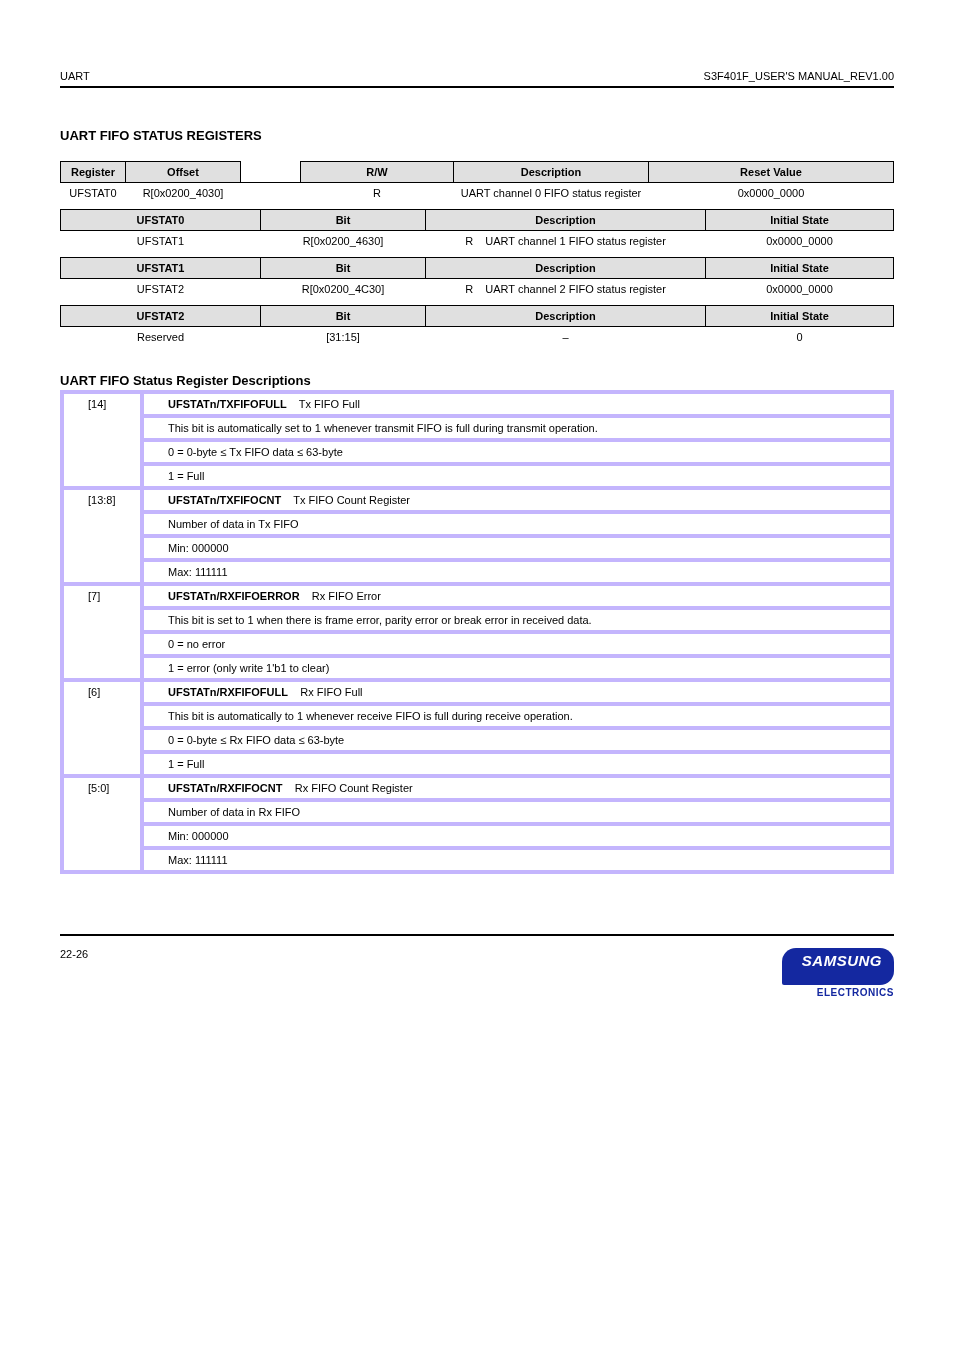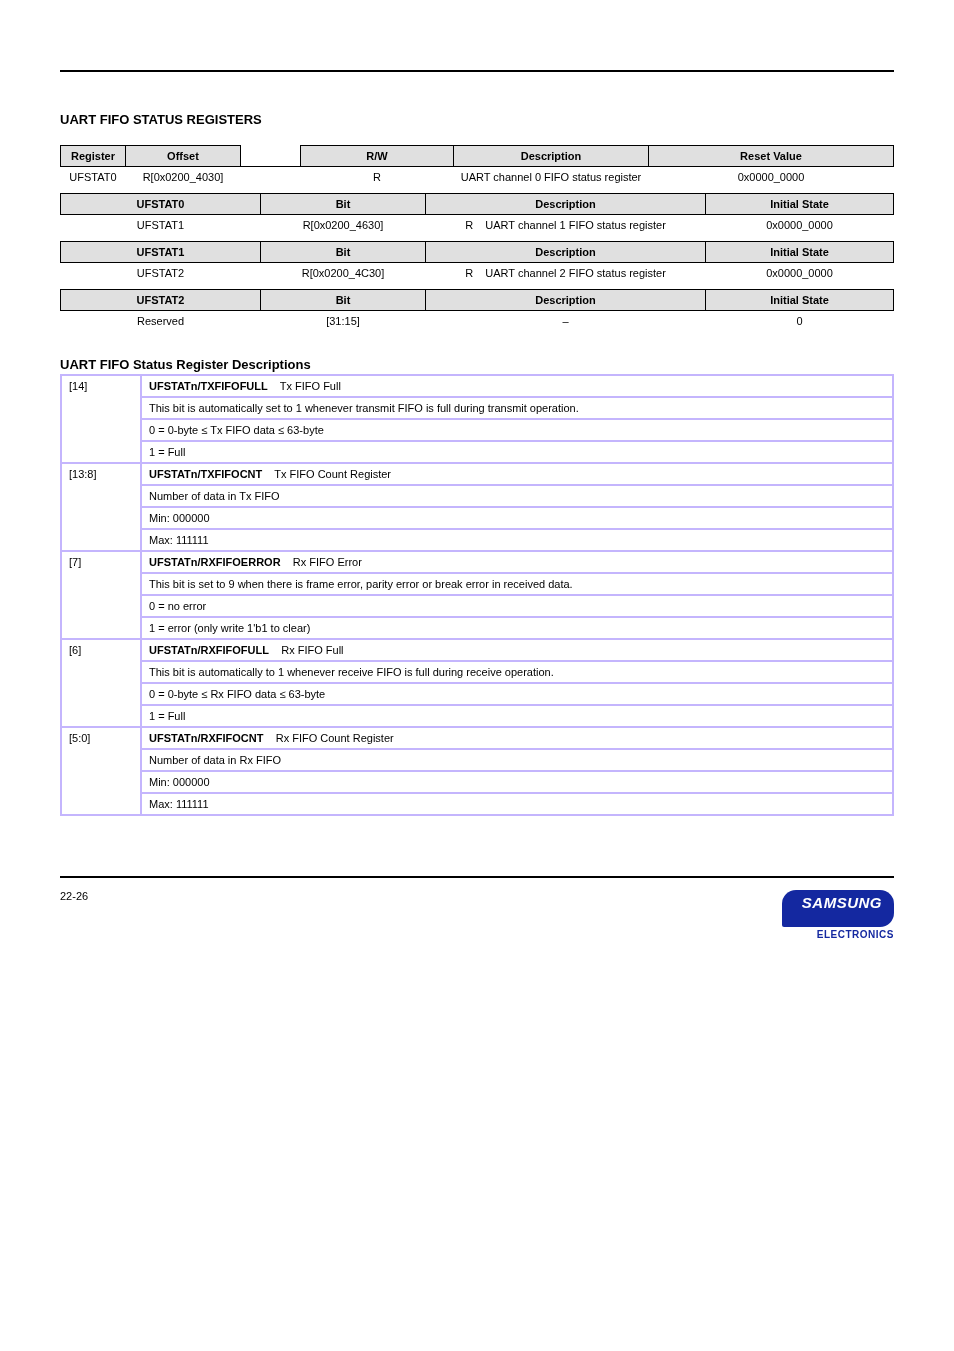--- a/index.html
+++ b/index.html
@@ -58,22 +58,22 @@
     font-size: 13px;
     font-weight: bold;
     margin: 26px 0 2px 0;
   }
   .field-table {
     border-collapse: collapse;
     width: 100%;
     font-size: 11px;
   }
   .field-table td {
-    border: 2px solid #c4b5fd;
-    padding: 4px 7px;
+    border: 4px solid #c4b5fd;
+    padding: 4px 24px;
     vertical-align: top;
   }
   .field-table .bits-col { width: 80px; }
 
   
   .footer-line {
     border-top: 2px solid #000;
     margin-top: 60px;
     padding-top: 12px;
     display: flex;
@@ -105,20 +105,24 @@
     font-weight: bold;
     letter-spacing: 0.5px;
     margin-top: 2px;
   }
 </style>
 </head>
 <body>
 
 <div class="page">
 
+  <div class="header-row">
+    <span>UART</span>
+    <span>S3F401F_USER'S MANUAL_REV1.00</span>
+  </div>
   <div class="header-line"></div>
 
   <div class="section-title">UART FIFO STATUS REGISTERS</div>
 
   <table class="reg-table">
     <tbody>
         <tr>
       <th style="width:65px">Register</th>
       <th style="width:115px">Offset</th>
       <th style="width:60px;background:#fff;border-left:none;border-right:none;border-top:none"></th>
@@ -219,21 +223,21 @@
         </tr>
     <tr>
           <td>Max: 111111</td>
         </tr>
 
     <tr>
       <td class="bits-col" rowspan="4">[7]</td>
       <td><b>UFSTATn/RXFIFOERROR</b> &nbsp;&nbsp; <span>Rx FIFO Error</span></td>
     </tr>
     <tr>
-          <td>This bit is set to 9 when there is frame error, parity error or break error in received data.</td>
+          <td>This bit is set to 1 when there is frame error, parity error or break error in received data.</td>
         </tr>
     <tr>
           <td>0 = no error</td>
         </tr>
     <tr>
           <td>1 = error (only write 1'b1 to clear)</td>
         </tr>
 
     <tr>
       <td class="bits-col" rowspan="4">[6]</td>

